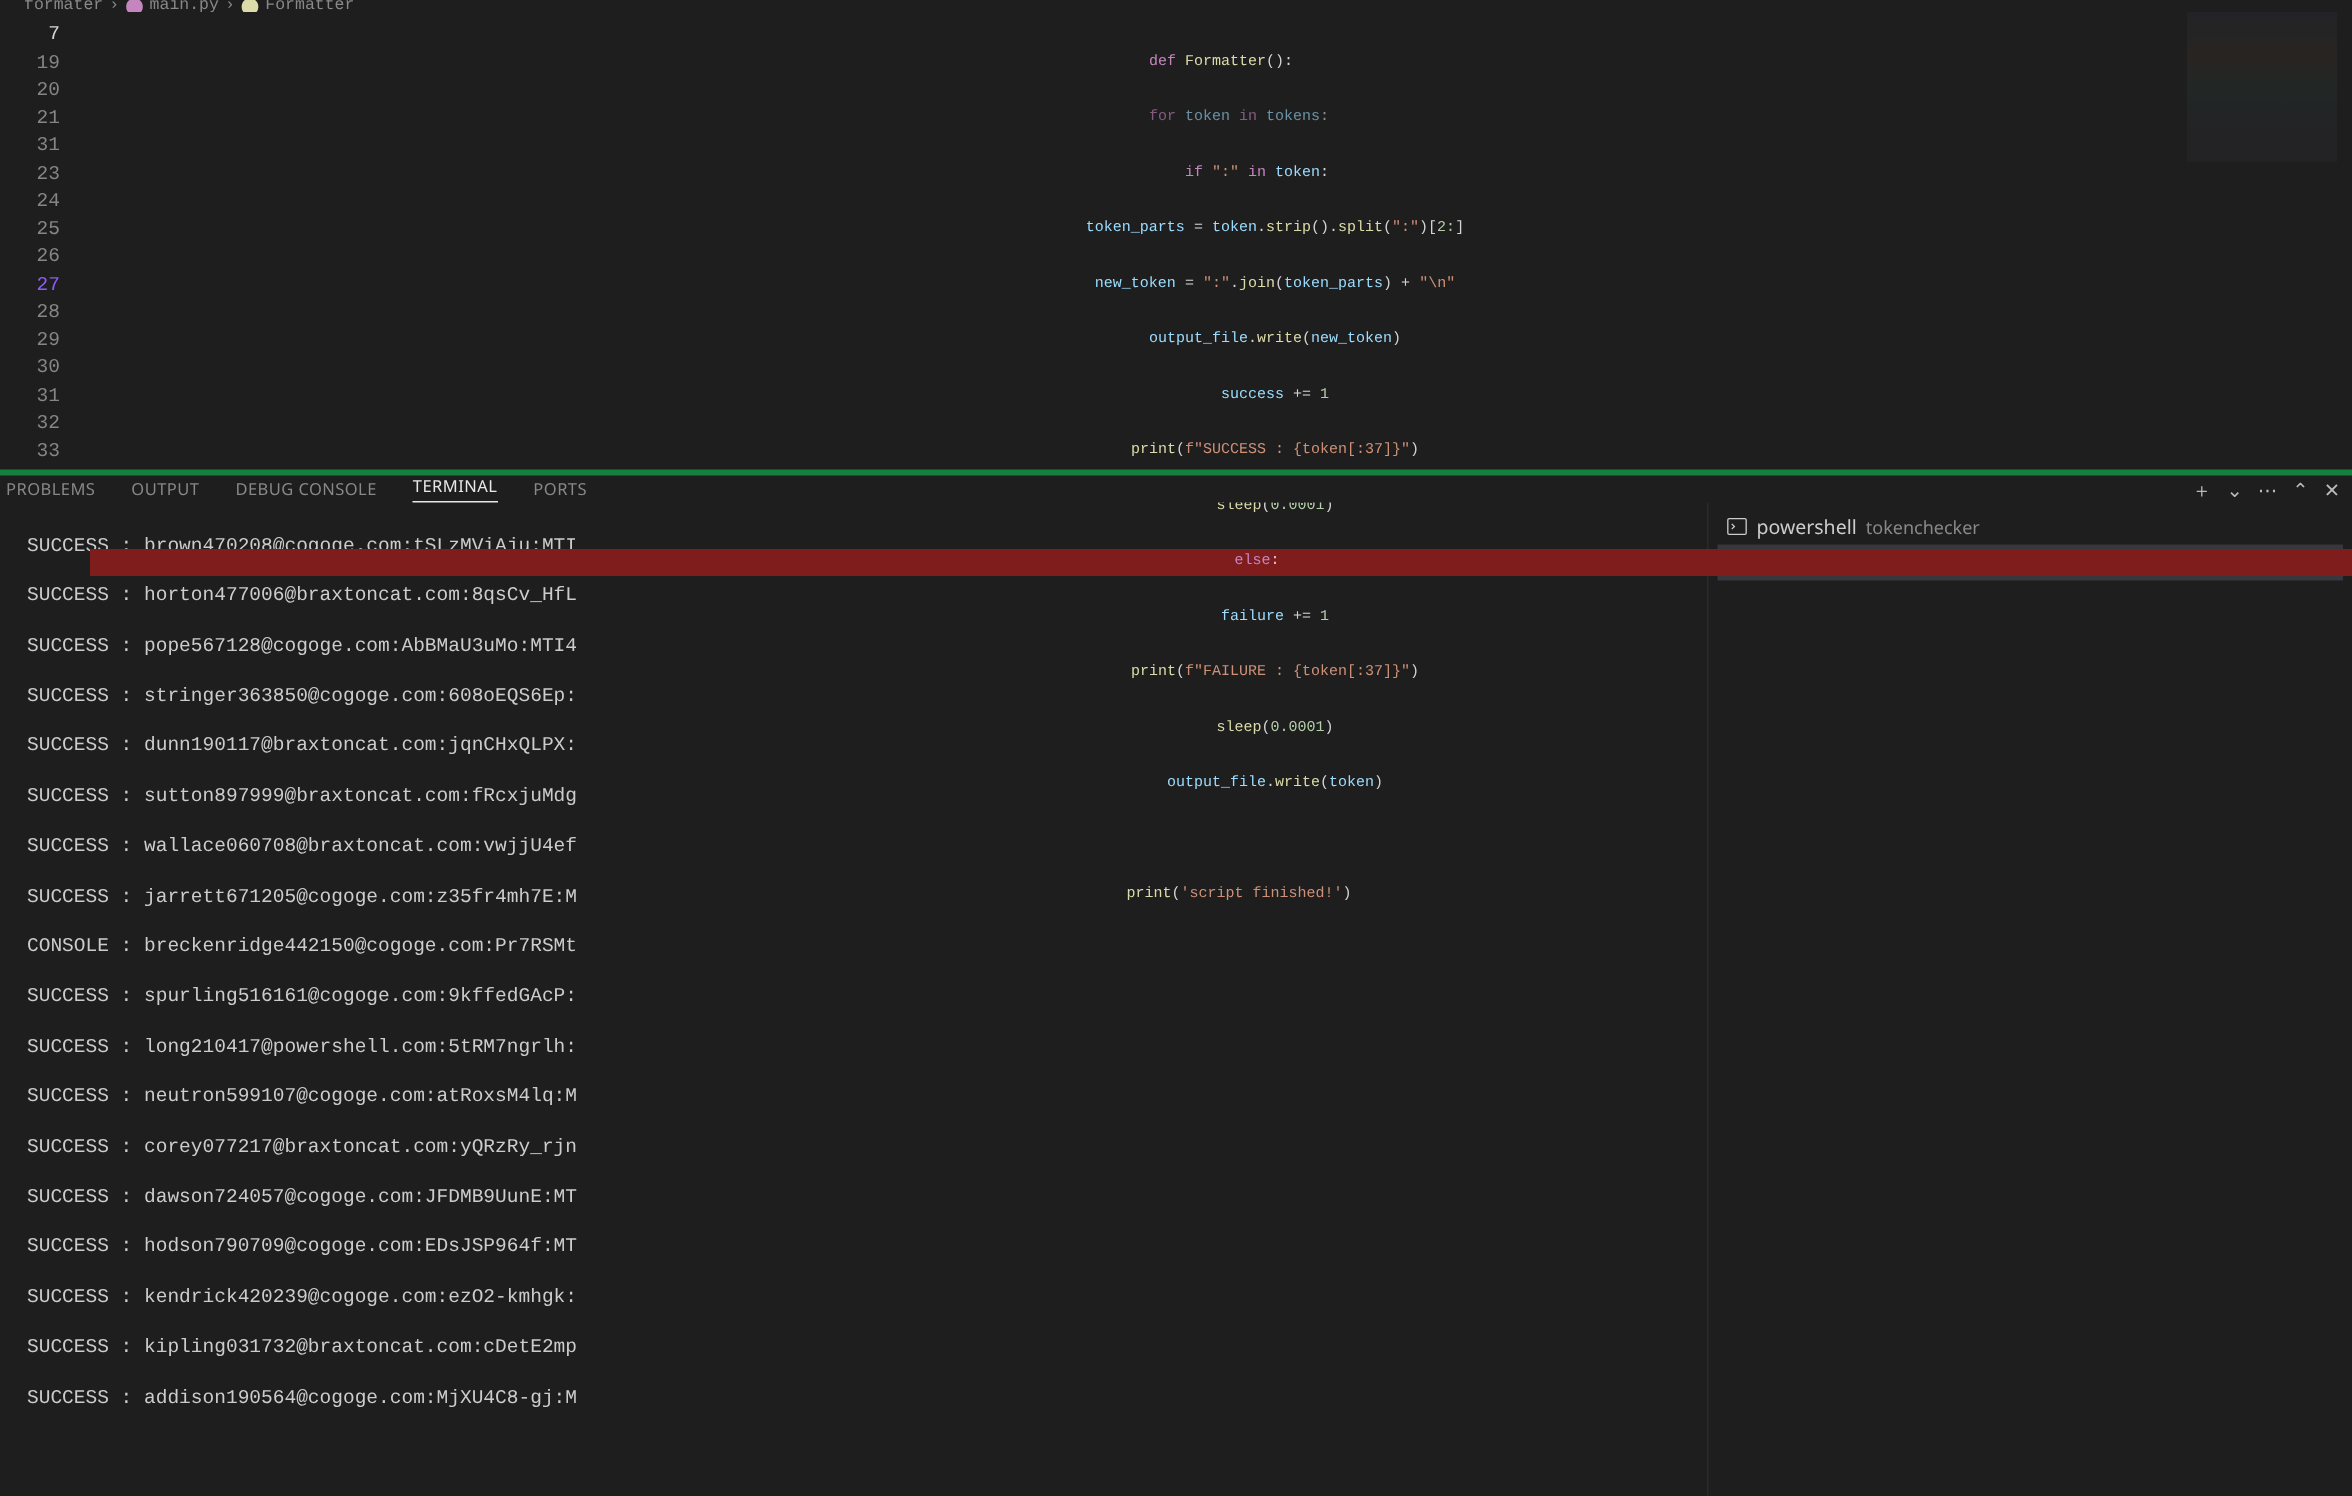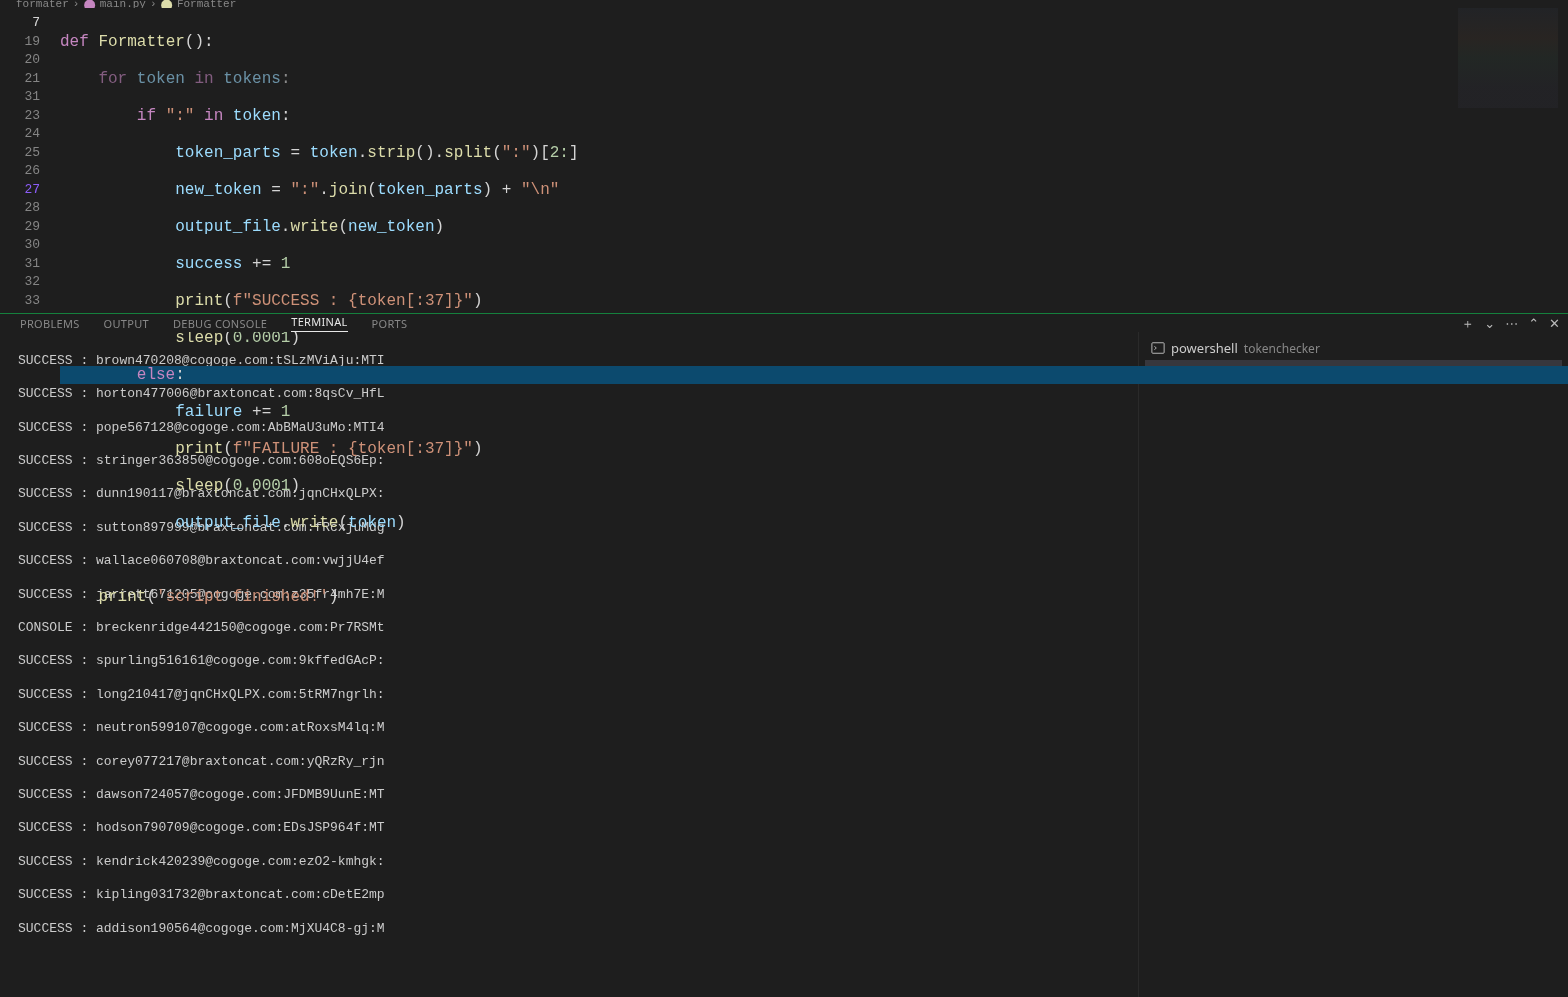--- a/index.html
+++ b/index.html
@@ -38,26 +38,27 @@
   font-size: 13px;
   line-height: 18.5px;
   user-select: none;
   padding-top: 6px;
 }
 .gutter .ln7 { color: #d4d4d4; }
 .code {
   flex: 1;
   line-height: 18.5px;
   white-space: pre;
-  font-size: 16px;
+  font-size: 10px;
   padding-top: 6px;
   position: relative;
+  text-align: center;
 }
 .code .line { height: 18.5px; }
-.code .highlight-line { background: #0c4a6e; }
+.code .highlight-line { background: #7f1d1d; }
 .kw { color: #c586c0; }
 .fn { color: #dcdcaa; }
 .var { color: #9cdcfe; }
 .str { color: #ce9178; }
 .num { color: #b5cea8; }
 .op { color: #d4d4d4; }
 .par { color: #d4d4d4; }
 .eqop { color: #d4d4d4; }
 .minimap {
   position: absolute;
@@ -69,27 +70,27 @@
     rgba(80,100,140,0.15) 0%,
     rgba(200,140,100,0.12) 30%,
     rgba(100,180,140,0.12) 50%,
     rgba(120,120,180,0.1) 80%);
   opacity: 0.5;
 }
 .panel-tabs {
   height: 30px;
   display: flex;
   align-items: center;
-  padding: 0 20px;
+  padding: 0 4px;
   gap: 24px;
   font-family: -apple-system, 'Segoe UI', system-ui, sans-serif;
   font-size: 11px;
   background: #1e1e1e;
   color: #888;
-  border-top: 1px solid #15803d;
+  border-top: 4px solid #15803d;
   position: relative;
 }
 .panel-tab { cursor: pointer; letter-spacing: 0.3px; }
 .panel-tab.active { color: #e7e7e7; border-bottom: 1px solid #e7e7e7; padding-bottom: 2px; text-align: center; }
 .panel-actions {
   position: absolute;
   right: 8px;
   display: flex;
   gap: 10px;
   align-items: center;
@@ -208,21 +209,21 @@
 <div>SUCCESS : brown470208@cogoge.com:tSLzMViAju:MTI</div>
 <div>SUCCESS : horton477006@braxtoncat.com:8qsCv_HfL</div>
 <div>SUCCESS : pope567128@cogoge.com:AbBMaU3uMo:MTI4</div>
 <div>SUCCESS : stringer363850@cogoge.com:608oEQS6Ep:</div>
 <div>SUCCESS : dunn190117@braxtoncat.com:jqnCHxQLPX:</div>
 <div>SUCCESS : sutton897999@braxtoncat.com:fRcxjuMdg</div>
 <div>SUCCESS : wallace060708@braxtoncat.com:vwjjU4ef</div>
 <div>SUCCESS : jarrett671205@cogoge.com:z35fr4mh7E:M</div>
 <div>CONSOLE : breckenridge442150@cogoge.com:Pr7RSMt</div>
 <div>SUCCESS : spurling516161@cogoge.com:9kffedGAcP:</div>
-<div>SUCCESS : long210417@jqnCHxQLPX.com:5tRM7ngrlh:</div>
+<div>SUCCESS : long210417@powershell.com:5tRM7ngrlh:</div>
 <div>SUCCESS : neutron599107@cogoge.com:atRoxsM4lq:M</div>
 <div>SUCCESS : corey077217@braxtoncat.com:yQRzRy_rjn</div>
 <div>SUCCESS : dawson724057@cogoge.com:JFDMB9UunE:MT</div>
 <div>SUCCESS : hodson790709@cogoge.com:EDsJSP964f:MT</div>
 <div>SUCCESS : kendrick420239@cogoge.com:ezO2-kmhgk:</div>
 <div>SUCCESS : kipling031732@braxtoncat.com:cDetE2mp</div>
 <div>SUCCESS : addison190564@cogoge.com:MjXU4C8-gj:M</div>
 
 
 

